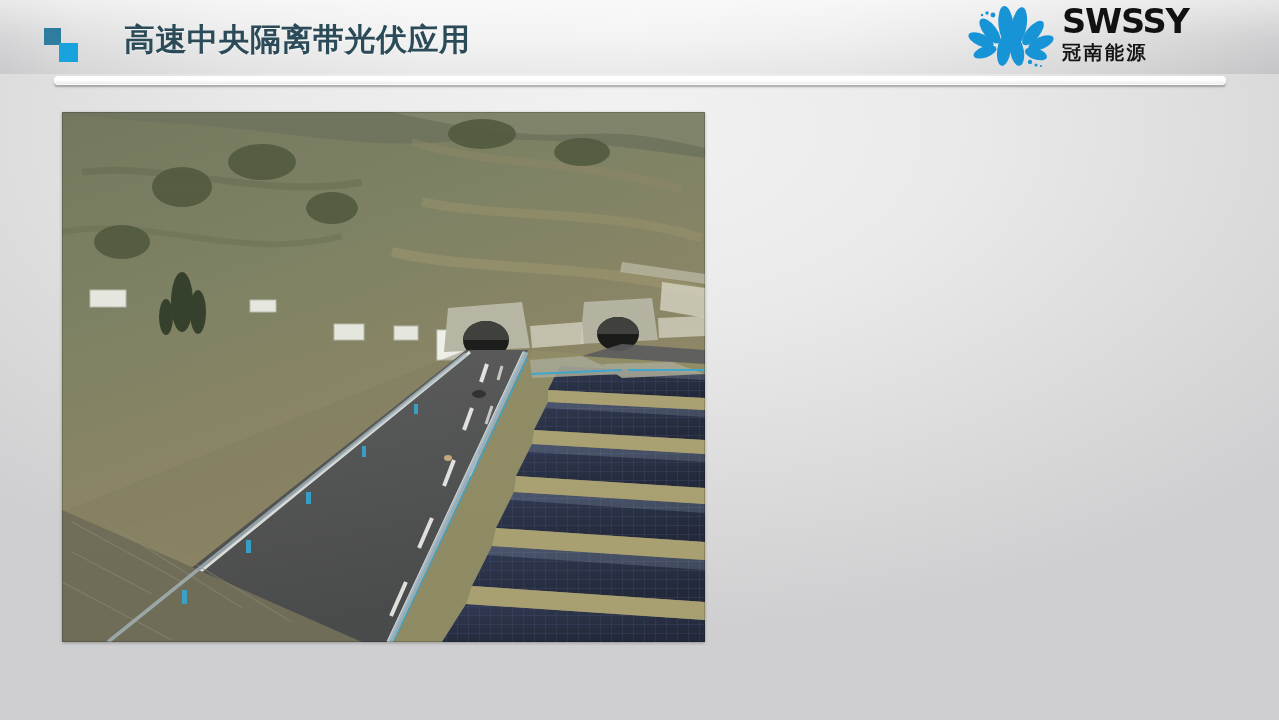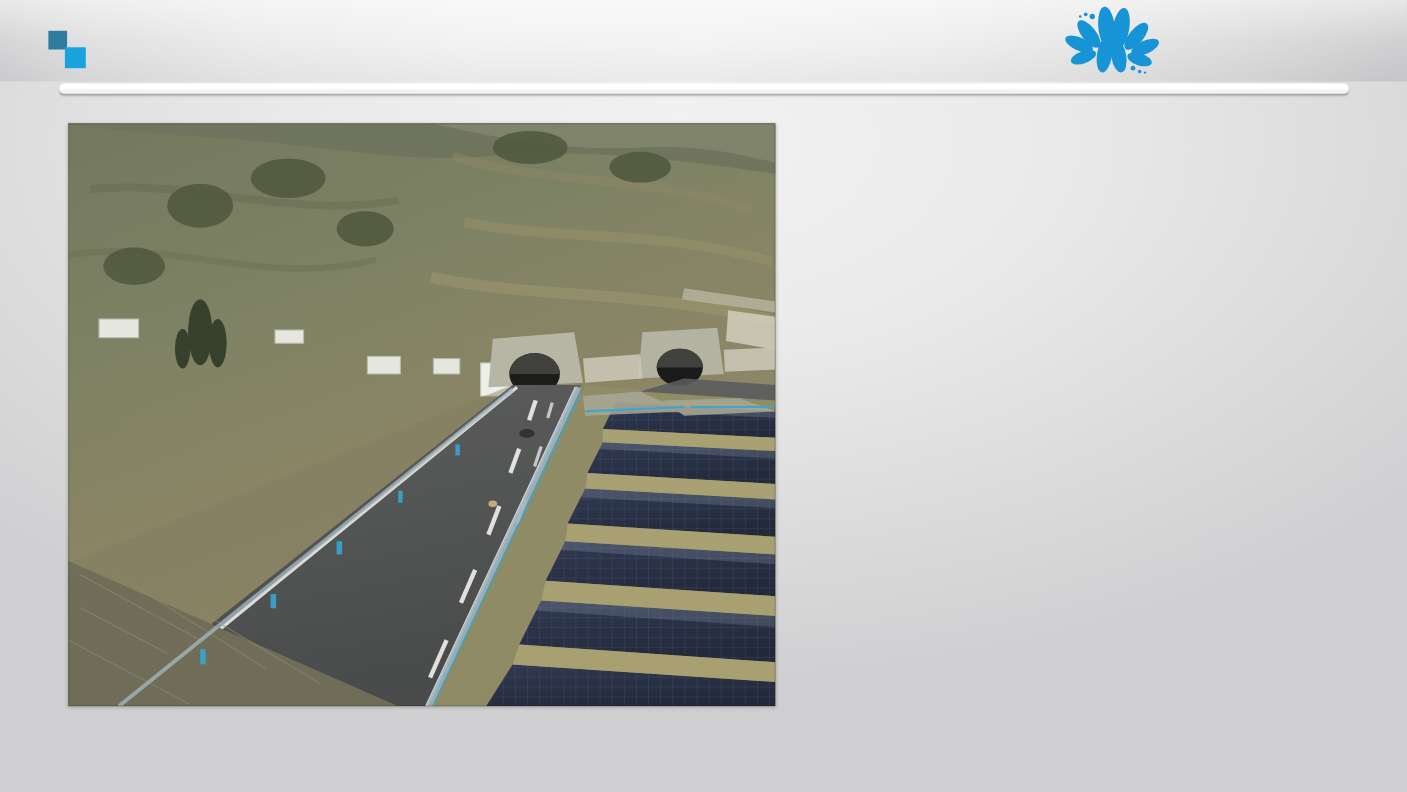--- a/index.html
+++ b/index.html
@@ -179,20 +179,21 @@
 
   <div id="header">
     <div id="header-sheen"></div>
   </div>
 
   <div id="deco">
     <div class="sq-a"></div>
     <div class="sq-b"></div>
   </div>
 
+  <div id="slide-title">高速中央隔离带光伏应用</div>
 
   <div id="logo">
     <div id="logo-mark">
       <svg viewBox="0 0 96 66" width="96" height="66" aria-hidden="true">
         <g fill="#1794d6">
 
           <ellipse cx="44" cy="21" rx="7.5" ry="19" transform="rotate(-6 44 21)"></ellipse>
           <ellipse cx="57" cy="22" rx="7.5" ry="19" transform="rotate(10 57 22)"></ellipse>
 
           <ellipse cx="42" cy="46" rx="6.8" ry="16" transform="rotate(8 42 46)"></ellipse>
@@ -207,20 +208,24 @@
           <ellipse cx="74" cy="50" rx="5.5" ry="11.5" transform="rotate(108 74 50)"></ellipse>
 
           <circle cx="31" cy="11" r="2.4"></circle>
           <circle cx="25" cy="9" r="1.7"></circle>
           <circle cx="20" cy="11" r="1.2"></circle>
           <circle cx="68" cy="58" r="2.2"></circle>
           <circle cx="74" cy="61" r="1.6"></circle>
           <circle cx="79" cy="62" r="1.1"></circle>
         </g>
       </svg>
+    </div>
+    <div id="logo-text">
+      <div id="logo-wordmark">SWSSY</div>
+      <div id="logo-sub">冠南能源</div>
     </div>
   </div>
 
   <div id="divider-shadow"></div>
   <div id="divider"></div>
 
   <div id="photo-frame">
     <svg id="photo-svg" viewBox="0 0 643 530" width="643" height="530" preserveAspectRatio="none" aria-hidden="true">
       <defs>
         <linearGradient id="hillG" x1="0" y1="0" x2="0.4" y2="1">

